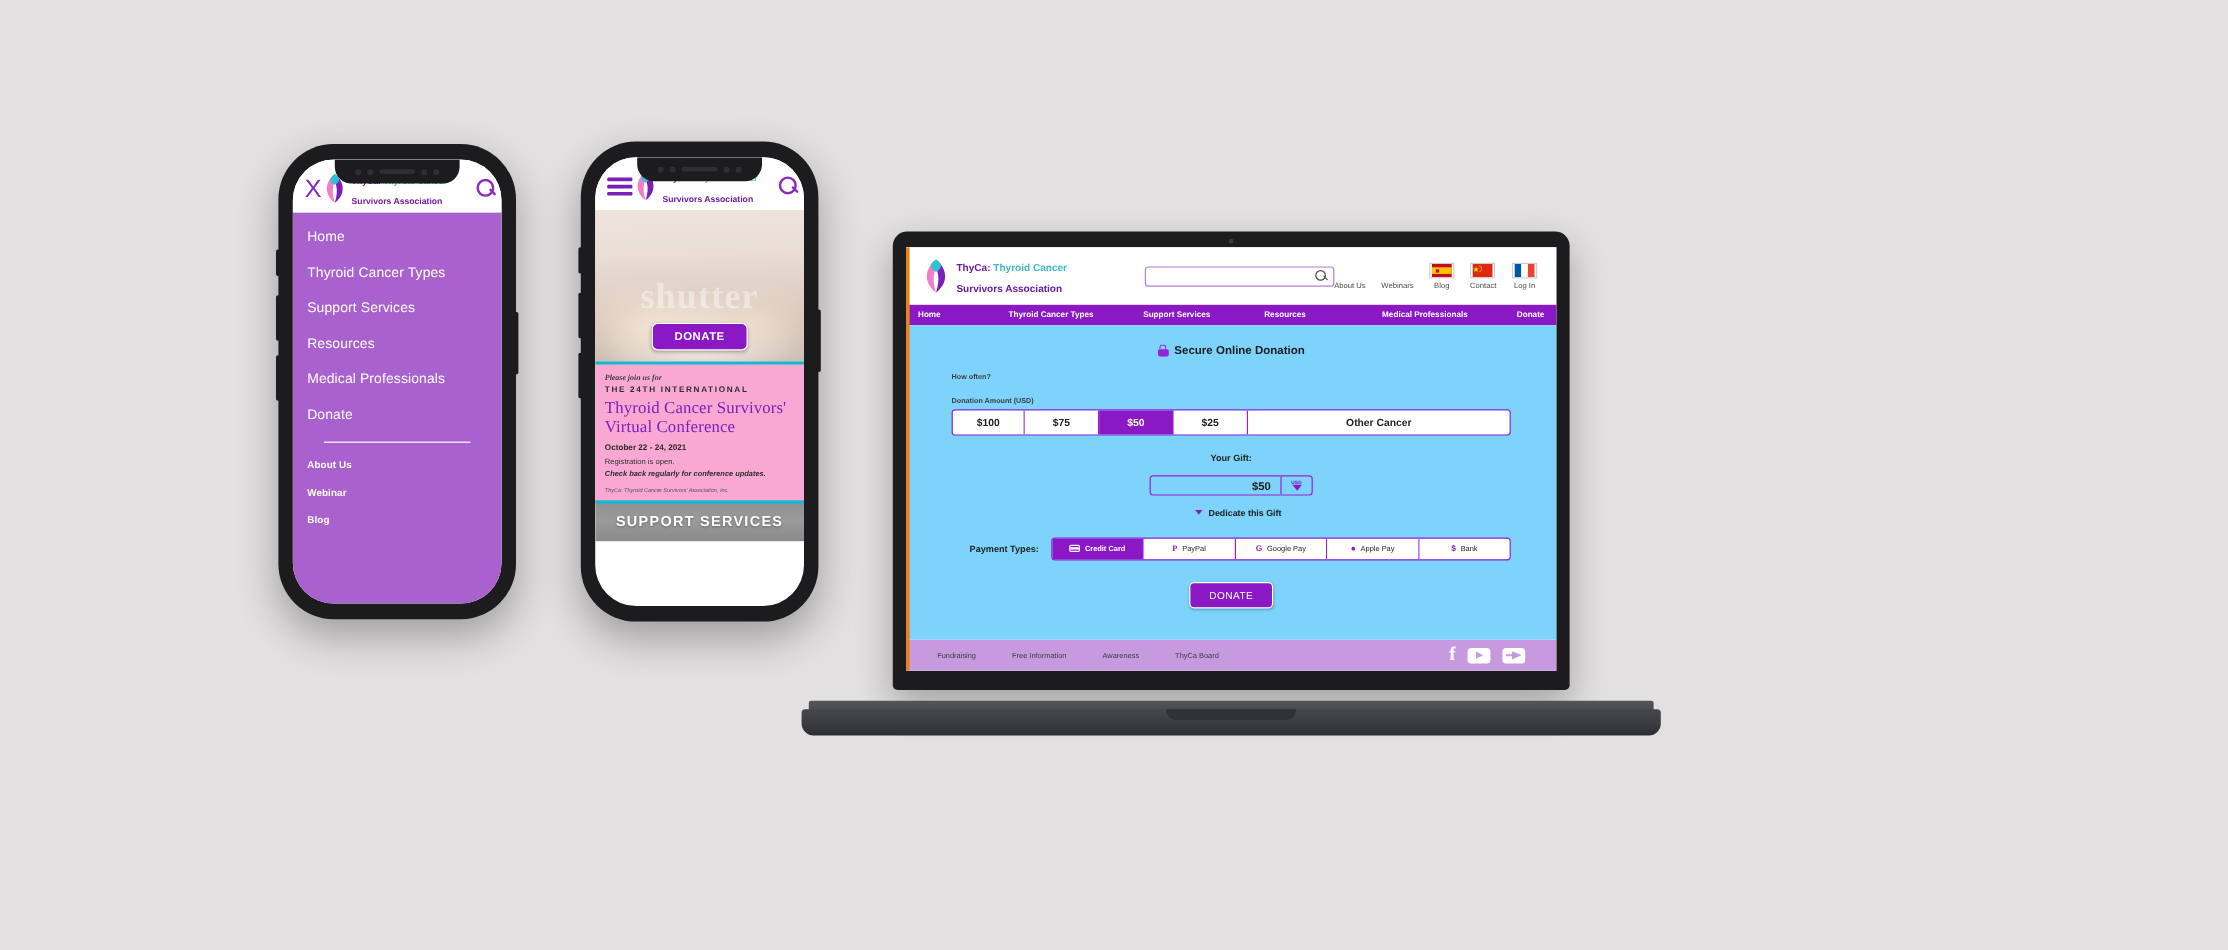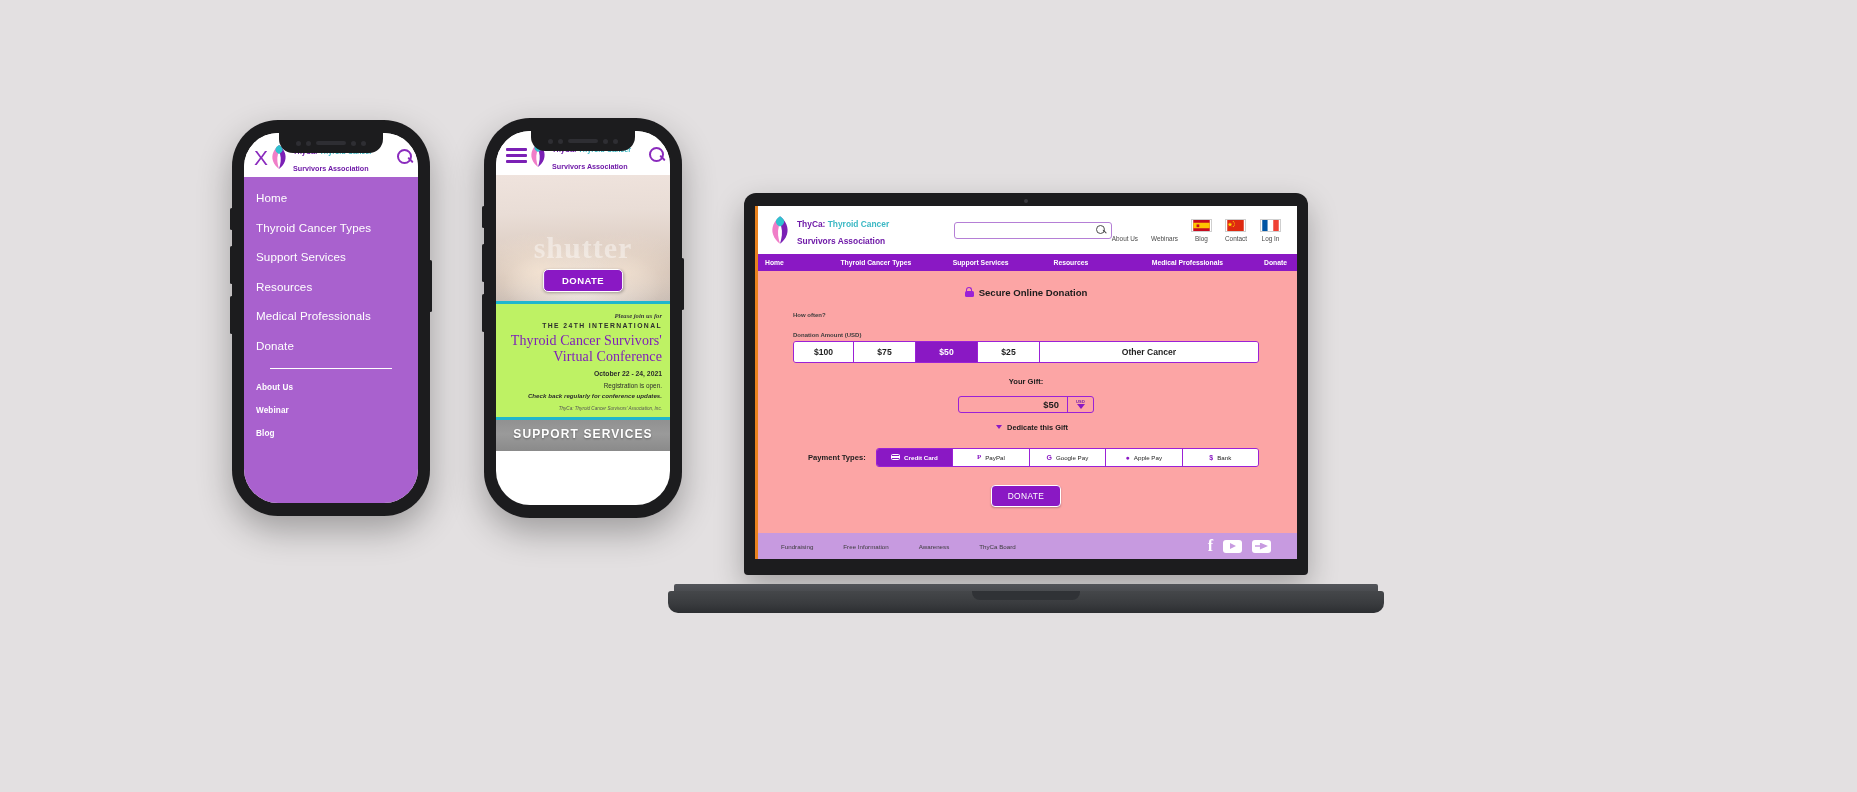--- a/index.html
+++ b/index.html
@@ -125,21 +125,21 @@
     position: absolute; z-index: 5; left: 50%; transform: translateX(-50%);
     bottom: 9px;
     background: #8a18c4; color: #fff; border: 1px solid #fff;
     border-radius: 5px; padding: 5px 18px; font-size: 9.5px; font-weight: bold;
     letter-spacing: .4px; cursor: pointer;
     box-shadow: 0 1px 3px rgba(0,0,0,.3);
   }
   .teal-rule { height: 3px; background: #1fb6cd; }
 
   .flyer {
-    background: #bef264; text-align: right; padding: 8px 8px 6px 8px;
+    background: #f9a8d4; text-align: left; padding: 8px 8px 6px 8px;
   }
   .fl-join { font-family: "Liberation Serif", serif; font-style: italic; font-size: 6.6px; color: #3b3b3b; font-weight: bold; margin-bottom: 3px; }
   .fl-kicker { font-size: 6.8px; letter-spacing: 1.4px; color: #2d2d2d; font-weight: bold; margin-bottom: 4px; }
   .fl-title1, .fl-title2 {
     font-family: "Liberation Serif", serif;
     font-size: 14px; color: #7e1fb9; line-height: 1.12; letter-spacing: .1px;
   }
   .fl-date { font-size: 6.8px; color: #2d2d2d; font-weight: bold; margin-top: 6px; }
   .fl-reg { font-size: 6.4px; color: #2d2d2d; margin-top: 5px; }
   .fl-check { font-size: 6.2px; color: #2d2d2d; font-style: italic; font-weight: bold; margin-top: 3px; }
@@ -213,21 +213,21 @@
   }
   .navbar .nv {
     color:#fff; font-size: 6.8px; font-weight: bold; white-space:nowrap; cursor:pointer;
   }
   .navbar .nv.n0 { width: 86px; }
   .navbar .nv.n1 { width: 128px; }
   .navbar .nv.n2 { width: 115px; }
   .navbar .nv.n3 { width: 112px; }
   .navbar .nv.n4 { width: 128px; }
 
-  .page { flex: 1; background:#fca5a5; padding: 16px 38px 0 38px; position: relative; }
+  .page { flex: 1; background:#7dd3fc; padding: 16px 38px 0 38px; position: relative; }
   .sec-title {
     text-align: center; font-size: 9.6px; font-weight: bold; color: #1c1c1c;
     margin-bottom: 14px; display:flex; align-items:center; justify-content:center; gap:5px;
   }
   .lock-ico { width: 9px; height: 10px; position: relative; display:inline-block; }
   .lock-ico .shackle {
     position:absolute; top:0; left:1.4px; width:6px;height:5px;
     border:1.6px solid #9b21d6; border-bottom:none; border-radius:4px 4px 0 0;
   }
   .lock-ico .body { position:absolute; bottom:0; left:0; width:9px;height:6px;background:#9b21d6;border-radius:1.5px; }

